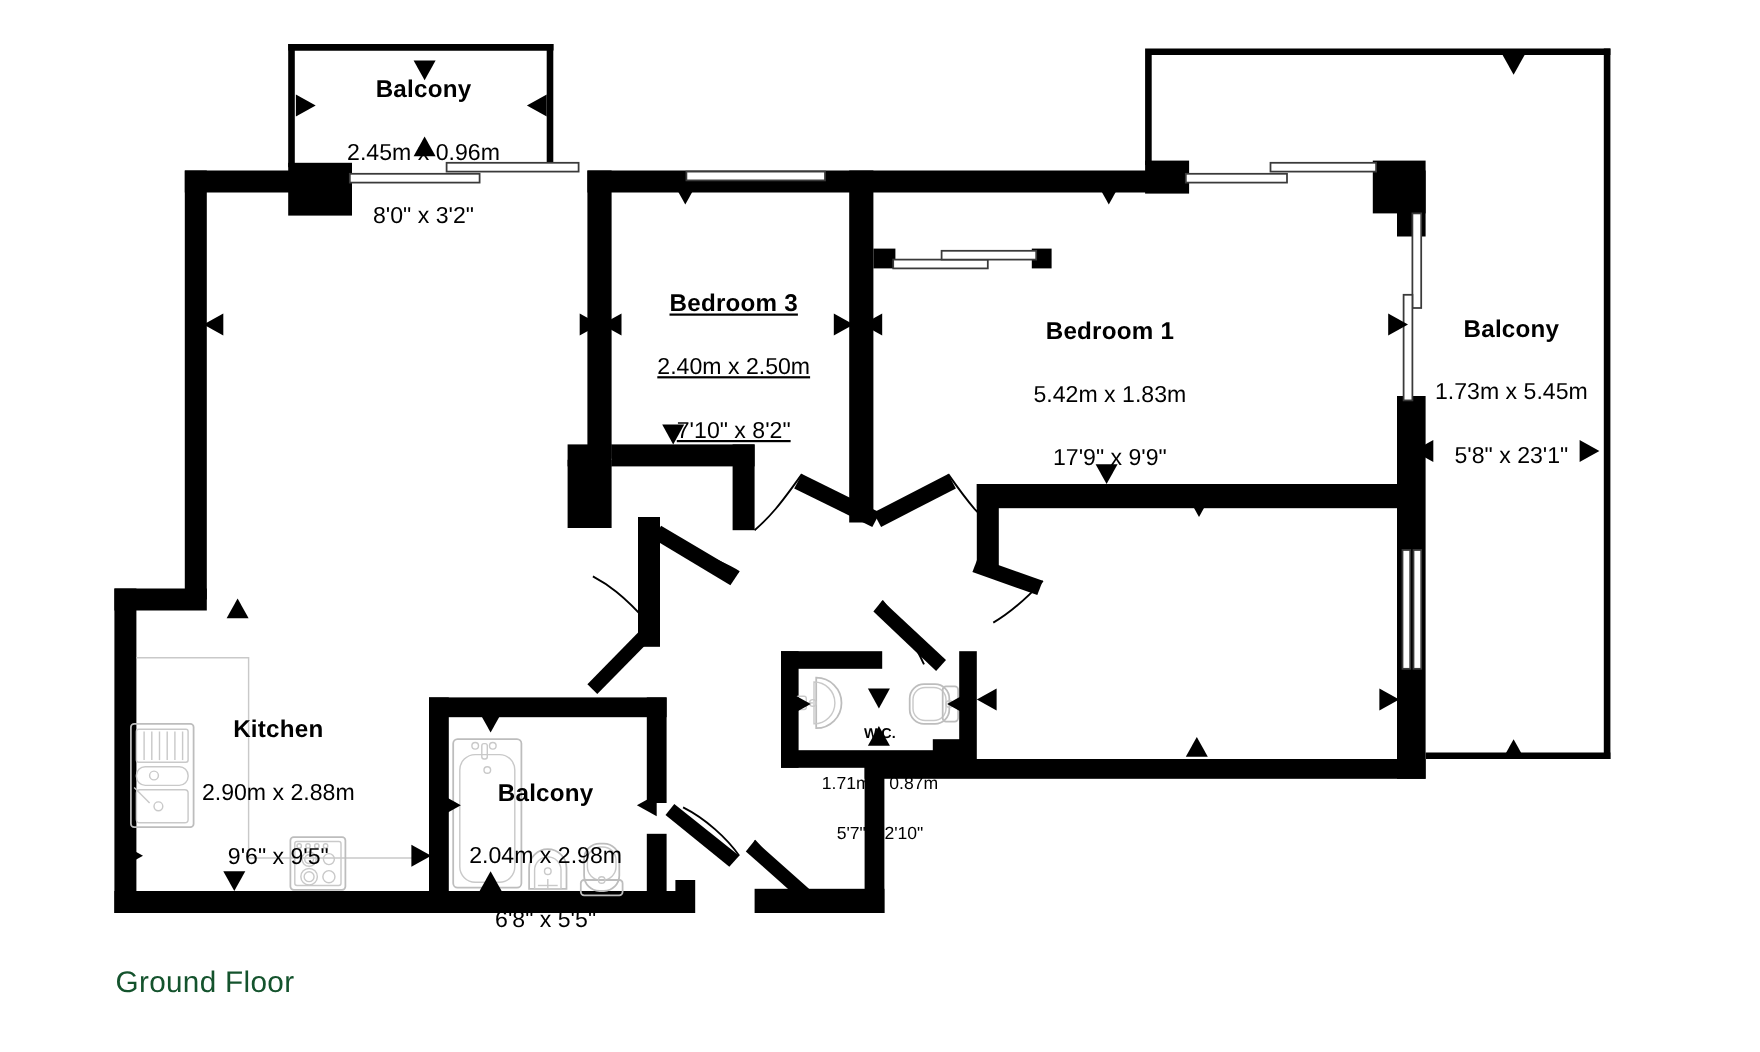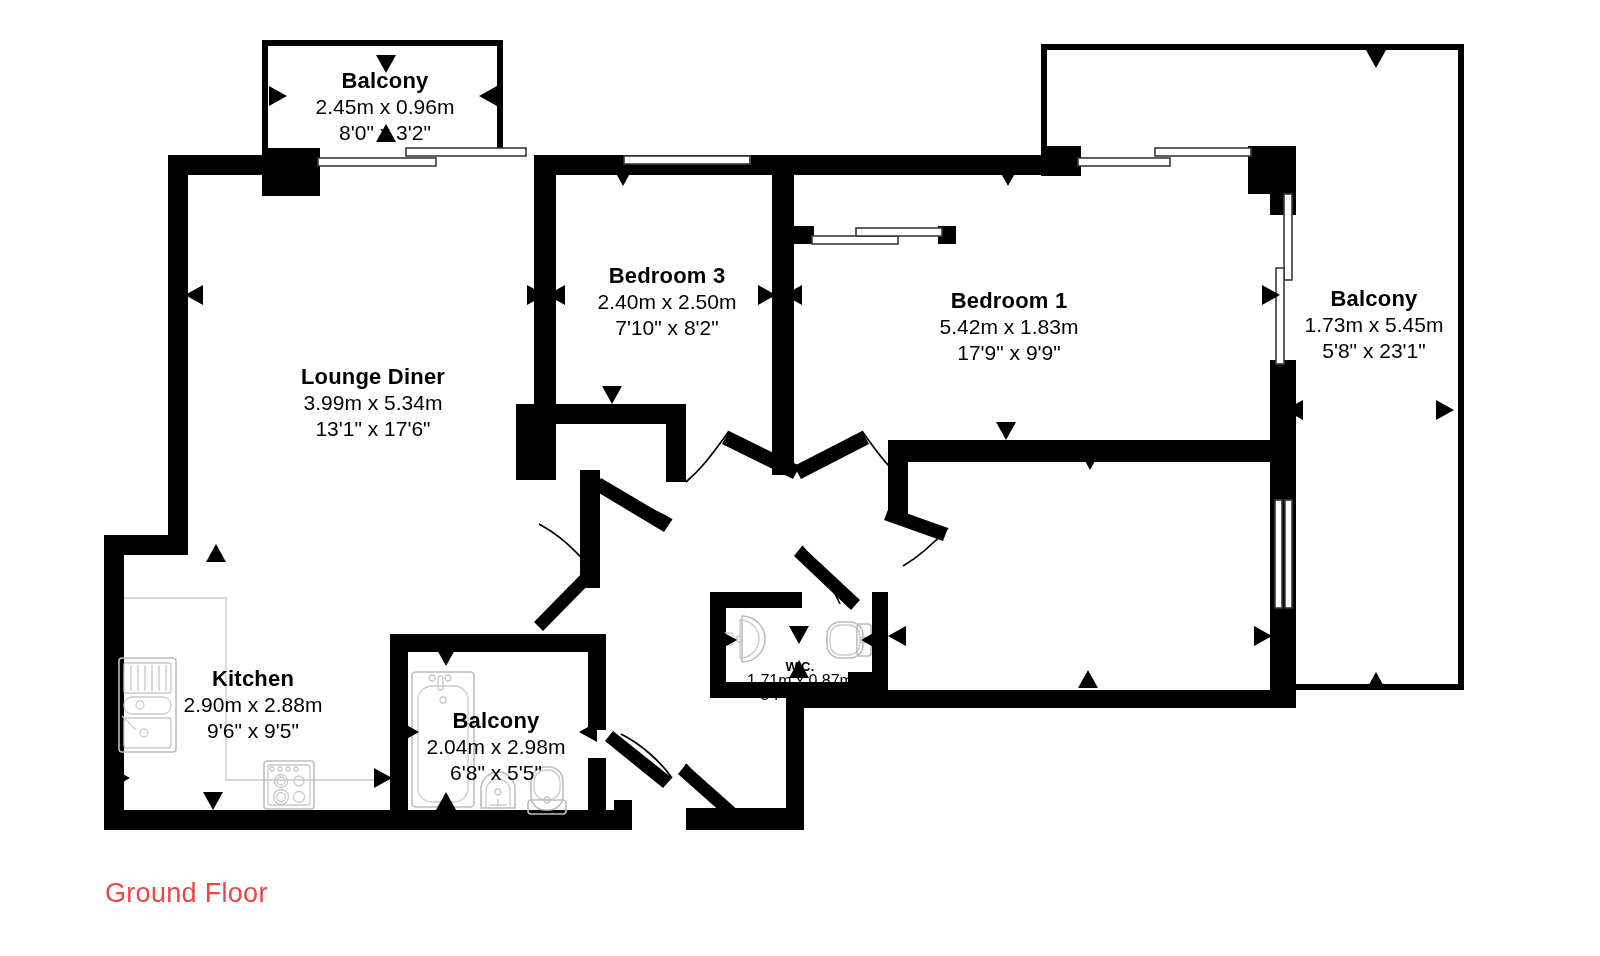--- a/index.html
+++ b/index.html
@@ -38,30 +38,31 @@
     font-weight: bold;
     font-size: 22px;
     line-height: 26px;
     white-space: nowrap;
     letter-spacing: 0.2px;
   }
   .lbl .rdim {
     font-size: 21px;
     line-height: 26px;
     white-space: nowrap;
+    margin-top: 32px;
   }
   .lbl.small .rname { font-size: 13px; line-height: 15px; margin-top: 39px; }
   .lbl.small .rdim { font-size: 16px; line-height: 14px; }
 
   #floor-title {
     position: absolute;
     left: 105px;
     top: 878px;
     font-size: 27px;
-    color: #ef4444;
+    color: #14532d;
     letter-spacing: 0.3px;
   }
 </style>
 </head>
 <body>
 
 <div id="plan-root">
 
   <svg id="floorplan" viewBox="0 0 1600 956" xmlns="http://www.w3.org/2000/svg">
 
@@ -315,46 +316,41 @@
     </g>
 
   </svg>
 
   <div class="lbl" style="left:385px; top:68px; transform:translateX(-50%);">
     <div class="rname">Balcony</div>
     <div class="rdim">2.45m x 0.96m</div>
     <div class="rdim">8'0" x 3'2"</div>
   </div>
 
-  <div class="lbl" style="left:667px; top:263px; transform:translateX(-50%);">
+  <div class="lbl" style="left:667px; top:263px; transform:translateX(-50%);text-decoration:underline;">
     <div class="rname">Bedroom 3</div>
     <div class="rdim">2.40m x 2.50m</div>
     <div class="rdim">7'10" x 8'2"</div>
   </div>
 
   <div class="lbl" style="left:1009px; top:288px; transform:translateX(-50%);">
     <div class="rname">Bedroom 1</div>
     <div class="rdim">5.42m x 1.83m</div>
     <div class="rdim">17'9" x 9'9"</div>
   </div>
 
   <div class="lbl" style="left:1374px; top:286px; transform:translateX(-50%);">
     <div class="rname">Balcony</div>
     <div class="rdim">1.73m x 5.45m</div>
     <div class="rdim">5'8" x 23'1"</div>
   </div>
 
-  <div class="lbl" style="left:373px; top:364px; transform:translateX(-50%);">
-    <div class="rname">Lounge Diner</div>
-    <div class="rdim">3.99m x 5.34m</div>
-    <div class="rdim">13'1" x 17'6"</div>
-  </div>
-
-
-  <div class="lbl" style="left:253px; top:666px; transform:translateX(-50%);">
+
+
+  <div class="lbl" style="left:253px; top:650px; transform:translateX(-50%);">
     <div class="rname">Kitchen</div>
     <div class="rdim">2.90m x 2.88m</div>
     <div class="rdim">9'6" x 9'5"</div>
   </div>
 
   <div class="lbl small" style="left:800px; top:620px; transform:translateX(-50%);">
     <div class="rname">W.C.</div>
     <div class="rdim">1.71m x 0.87m</div>
     <div class="rdim">5'7" x 2'10"</div>
   </div>

